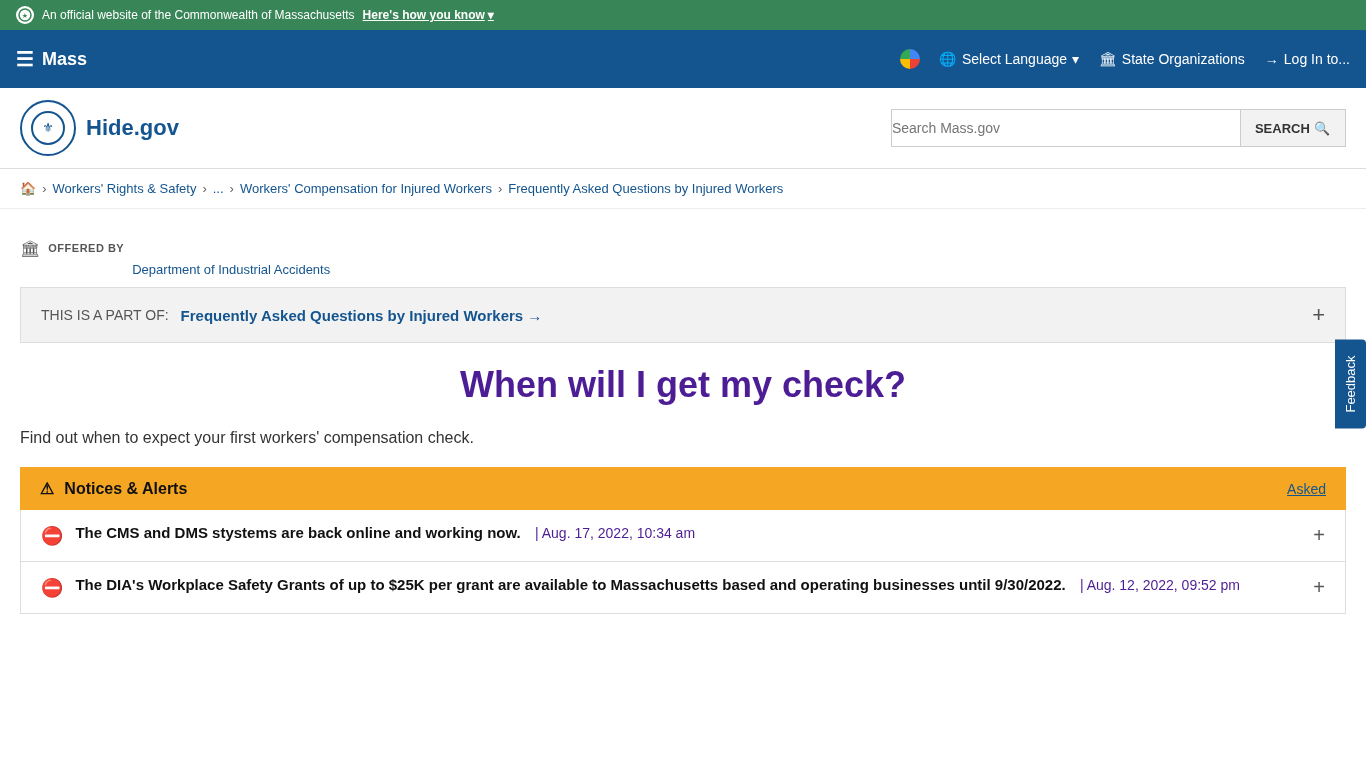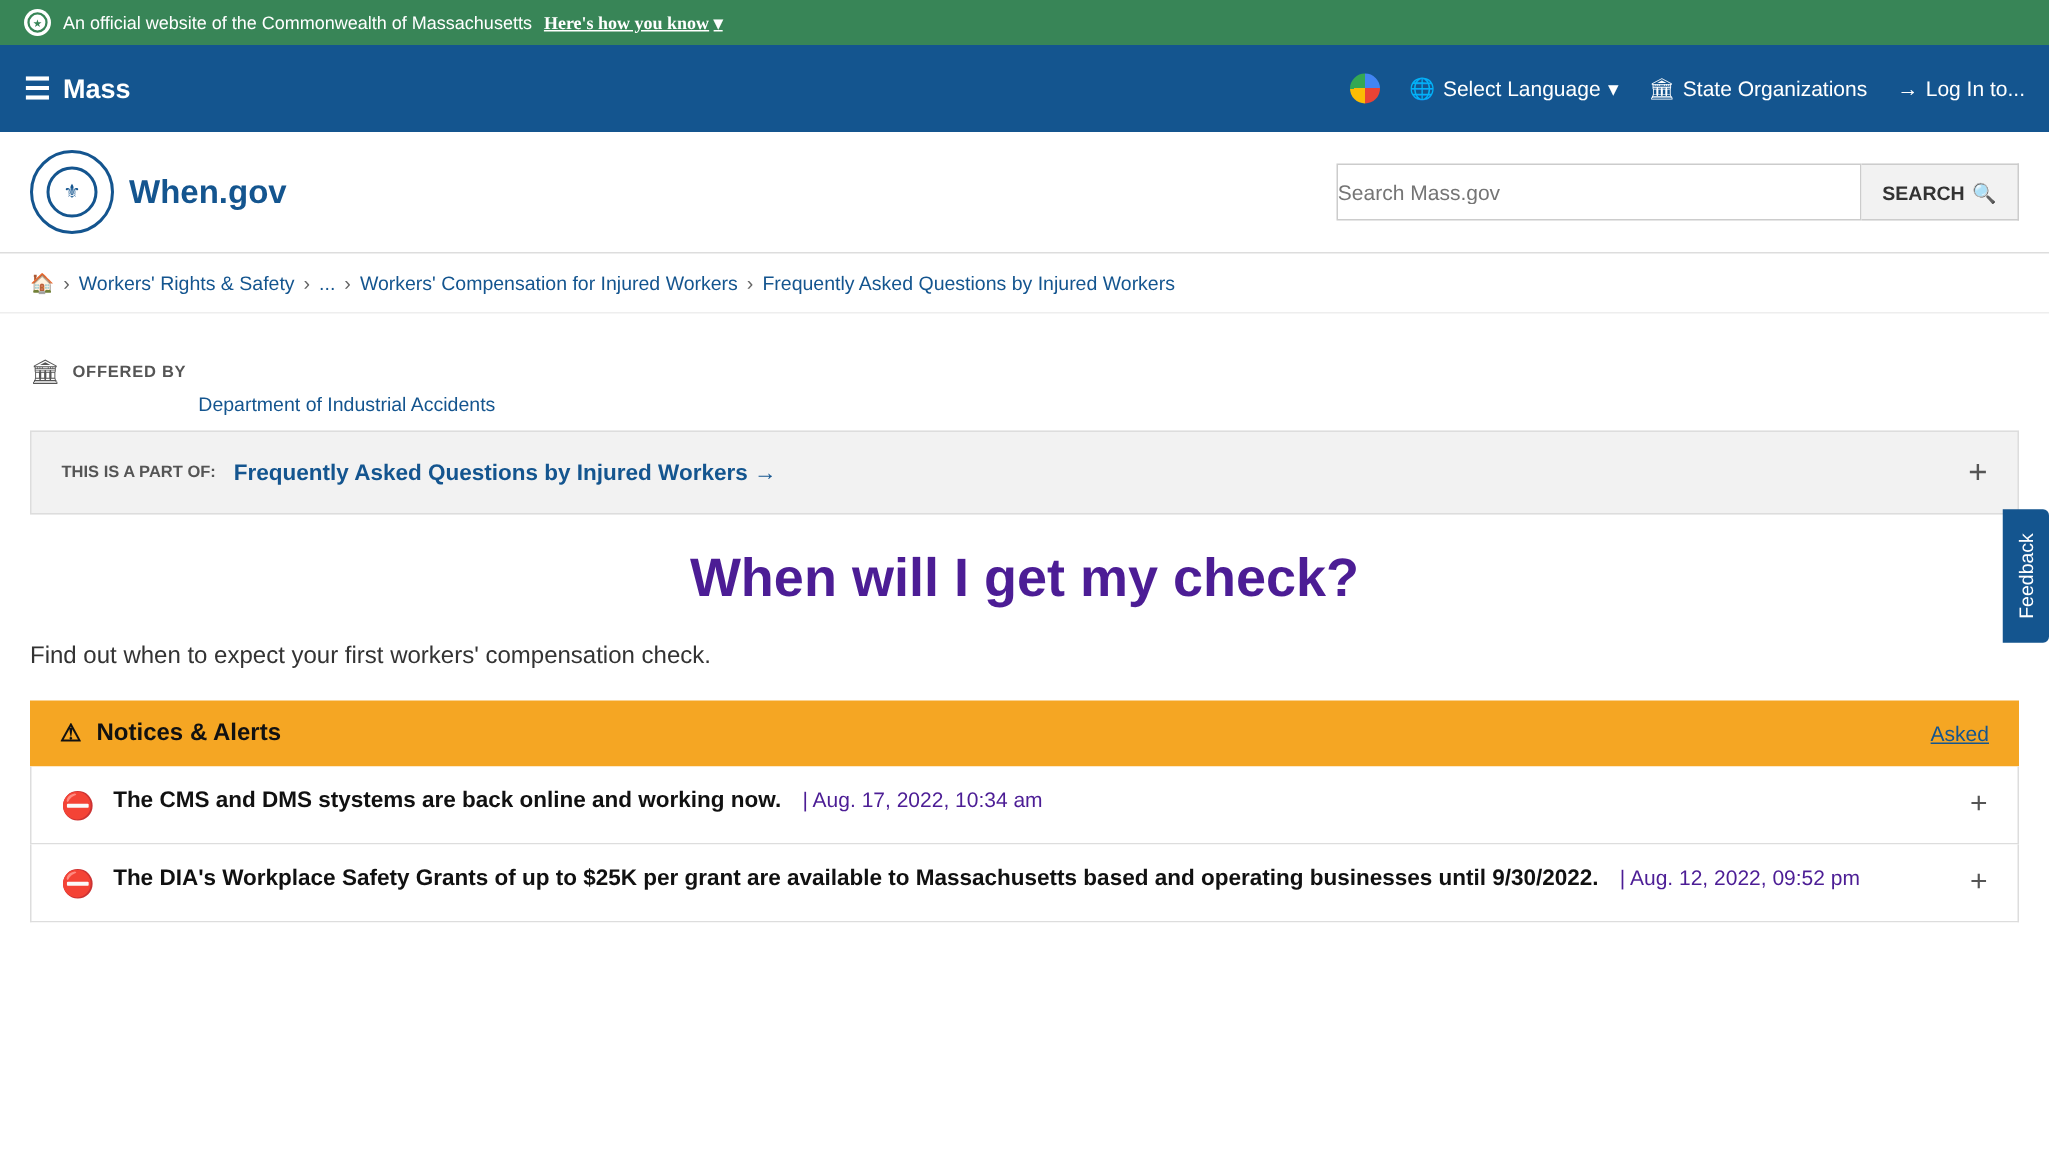--- a/index.html
+++ b/index.html
@@ -12,21 +12,21 @@
       font-size: 12px;
       padding: 6px 16px;
       display: flex;
       align-items: center;
       gap: 8px;
     }
     .top-bar .seal { width: 18px; height: 18px; border-radius: 50%; background: #fff; display: inline-flex; align-items: center; justify-content: center; }
     .top-bar .know-link {
       display: inline-flex; align-items: flex-start; gap: 3px;
       color: #fff; font-weight: bold; text-decoration: underline; cursor: pointer;
-      background: none; border: none; font-size: 12px; font-family: Liberation Serif, serif;
+      background: none; border: none; font-size: 12px;
     }
 
     
     .nav-bar {
       background: #14558f;
       color: #fff;
       display: flex;
       align-items: center;
       justify-content: space-between;
       padding: 0 16px;
@@ -106,21 +106,21 @@
     
     .part-of-banner {
       margin: 0 20px;
       background: #f2f2f2;
       border: 1px solid #ddd;
       padding: 14px 20px;
       display: flex; align-items: center; justify-content: space-between;
       cursor: pointer;
     }
     .part-of-inner { display: flex; align-items: center; gap: 8px; }
-    .part-of-label { font-size: 11px; font-weight: bold; text-transform: uppercase; color: #555; margin-right: 4px; }
+    .part-of-label { font-size: 14px; font-weight: normal; text-transform: uppercase; color: #555; margin-right: 4px; }
     .part-of-link { color: #14558f; font-size: 15px; font-weight: bold; text-decoration: none; }
     .part-of-plus { font-size: 22px; color: #555; }
 
     
     .main-content { padding: 20px 20px 0 20px; }
     .page-title { font-size: 36px; font-weight: bold; color: #4c1d95; margin-bottom: 23px; line-height: 1.2; text-align: center; }
     .page-subtitle { font-size: 16px; color: #333; margin-bottom: 20px; }
 
     
     .notices-header {
@@ -205,21 +205,21 @@
 </div>
 
 <div class="header-area">
   <div class="logo-area">
     <div class="logo-circle">
       <svg width="36" height="36" viewBox="0 0 36 36">
         <circle cx="18" cy="18" r="16" fill="none" stroke="#14558f" stroke-width="2"></circle>
         <text x="18" y="22" text-anchor="middle" font-size="13" fill="#14558f">⚜</text>
       </svg>
     </div>
-    <span class="logo-text">When.gov</span>
+    <span class="logo-text">Hide.gov</span>
   </div>
   <div class="search-area">
     <input class="search-input" type="text" placeholder="Search Mass.gov" style="">
     <button class="search-btn">
       <span>SEARCH</span>
       <span>🔍</span>
     </button>
   </div>
 </div>
 

